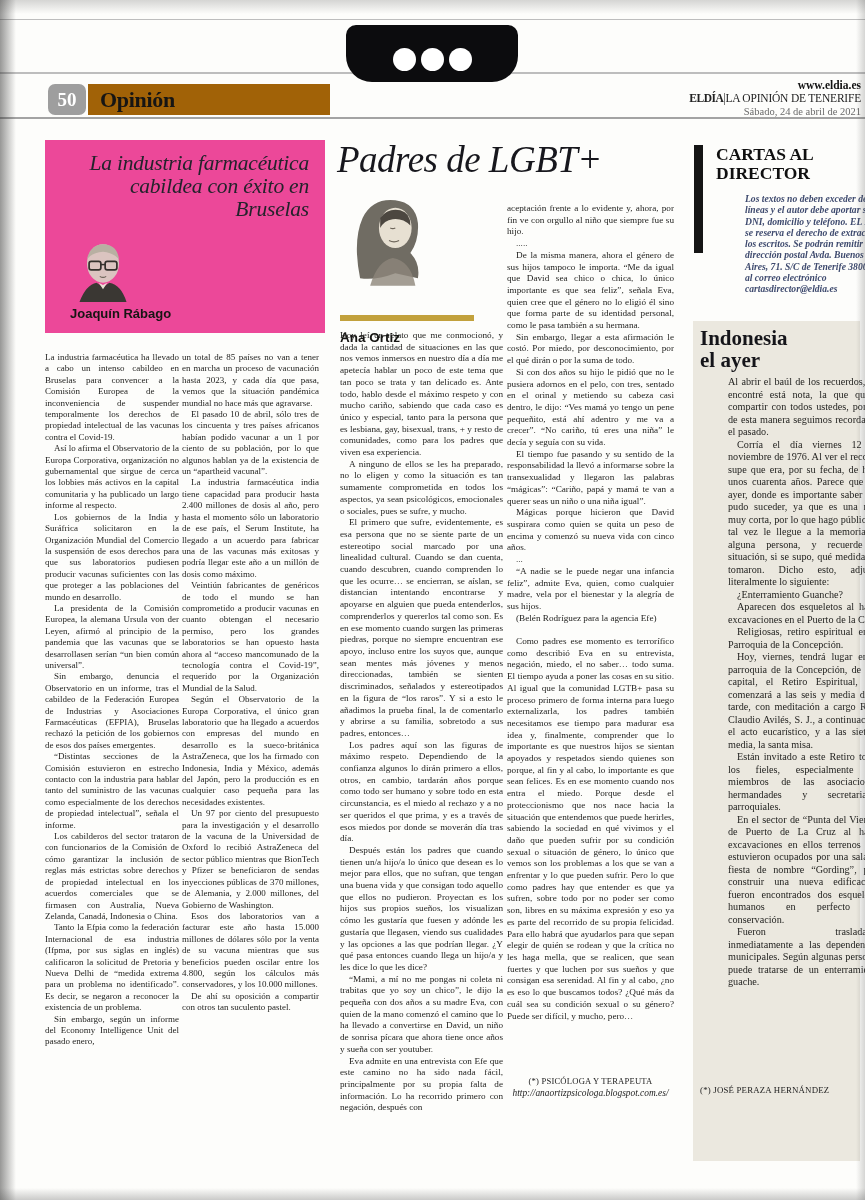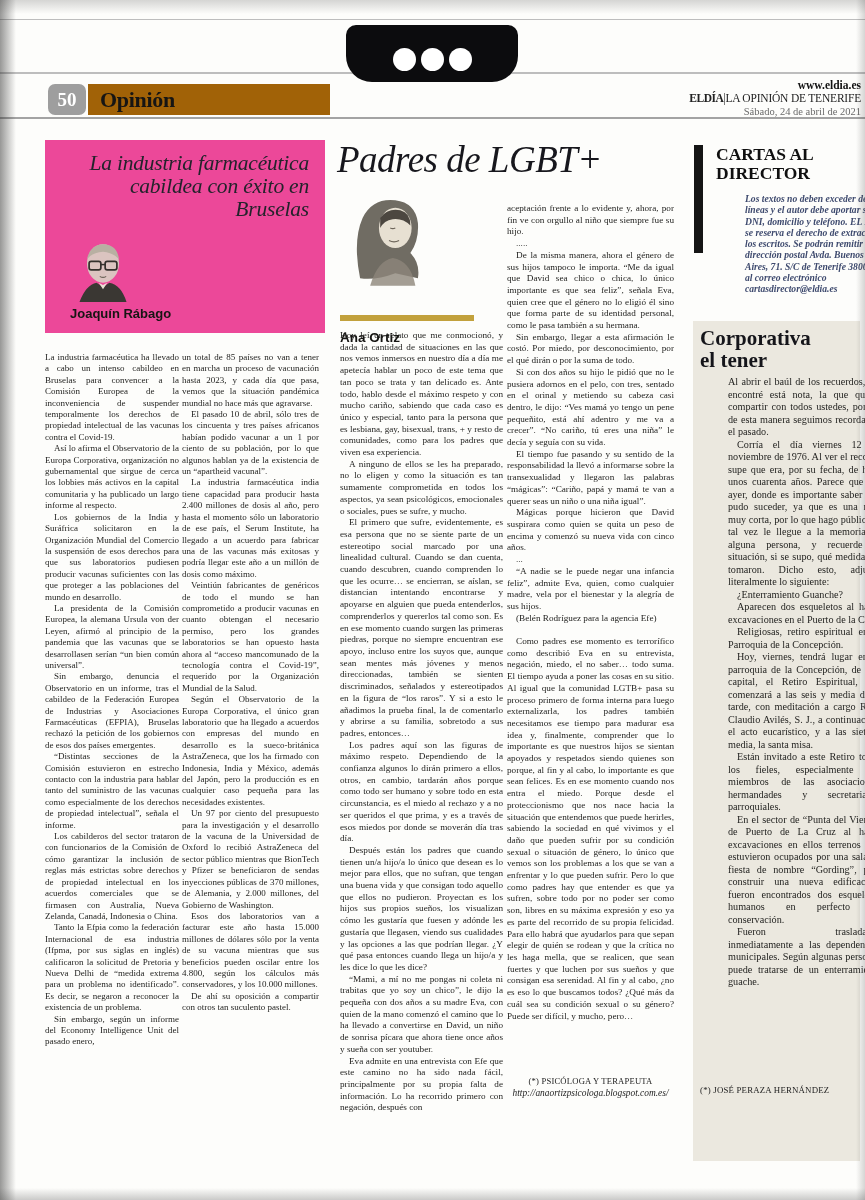--- a/index.html
+++ b/index.html
@@ -169,22 +169,22 @@
 
   <div class="cbar"></div>
   <div class="ctitle">
     <span>CARTAS AL</span><br>
     <span>DIRECTOR</span>
   </div>
   <div class="cbody">Los textos no deben exceder de 20 líneas y el autor debe aportar su DNI, domicilio y teléfono. EL DÍA se reserva el derecho de extractar los escritos. Se podrán remitir a la dirección postal Avda. Buenos Aires, 71. S/C de Tenerife 38005 o al correo electrónico cartasdirector@eldia.es</div>
 
   <div class="rpanel"></div>
   <div class="rtitle">
-    <span>Corporativa</span><br>
-    <span>el tener</span>
+    <span>Indonesia</span><br>
+    <span>el ayer</span>
   </div>
   <div class="col rbody">
       <p>Al abrir el baúl de los recuerdos, me encontré está nota, la que quiero compartir con todos ustedes, porque de esta manera seguimos recordando el pasado.</p>
       <p>Corría el día viernes 12 de noviembre de 1976. Al ver el recorte, supe que era, por su fecha, de hace unos cuarenta años. Parece que fue ayer, donde es importante saber que pudo suceder, ya que es una nota muy corta, por lo que hago pública, y tal vez le llegue a la memoria de alguna persona, y recuerde la situación, si se supo, qué medidas se tomaron. Dicho esto, adjunto literalmente lo siguiente:</p>
       <p>¿Enterramiento Guanche?</p>
       <p>Aparecen dos esqueletos al hacer excavaciones en el Puerto de la Cruz.</p>
       <p>Religiosas, retiro espiritual en la Parroquia de la Concepción.</p>
       <p>Hoy, viernes, tendrá lugar en la parroquia de la Concepción, de está capital, el Retiro Espiritual, que comenzará a las seis y media de la tarde, con meditación a cargo R. P. Claudio Avilés, S. J., a continuación, el acto eucarístico, y a las siete y media, la santa misa.</p>
       <p>Están invitado a este Retiro todos los fieles, especialmente los miembros de las asociaciones, hermandades y secretariados parroquiales.</p>
       <p>En el sector de “Punta del Viento” de Puerto de La Cruz al hacer excavaciones en ellos terrenos que estuvieron ocupados por una sala de fiesta de nombre “Gording”, para construir una nueva edificación, fueron encontrados dos esqueletos humanos en perfecto de conservación.</p>

